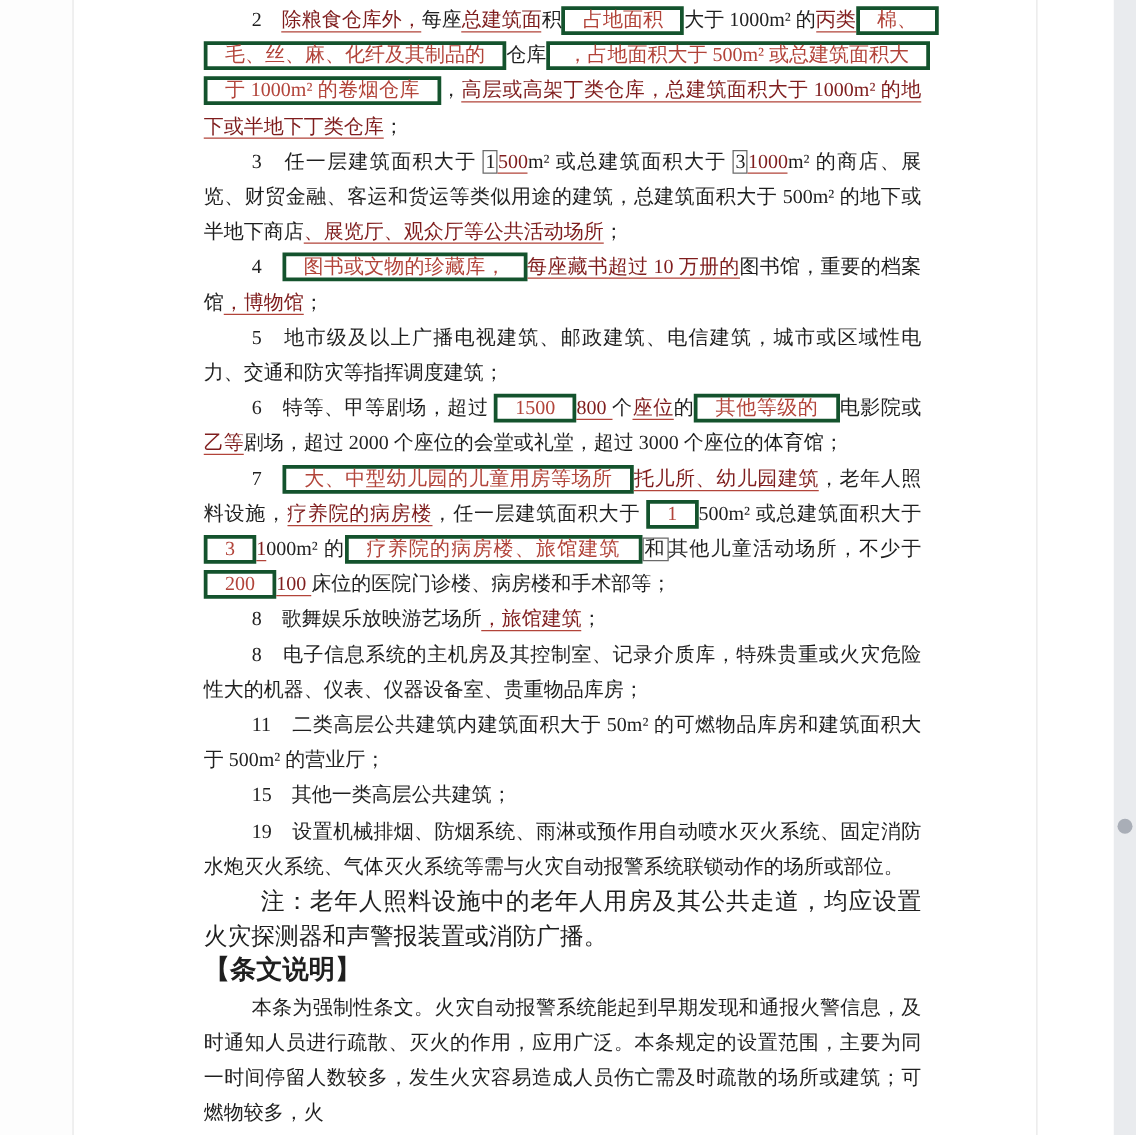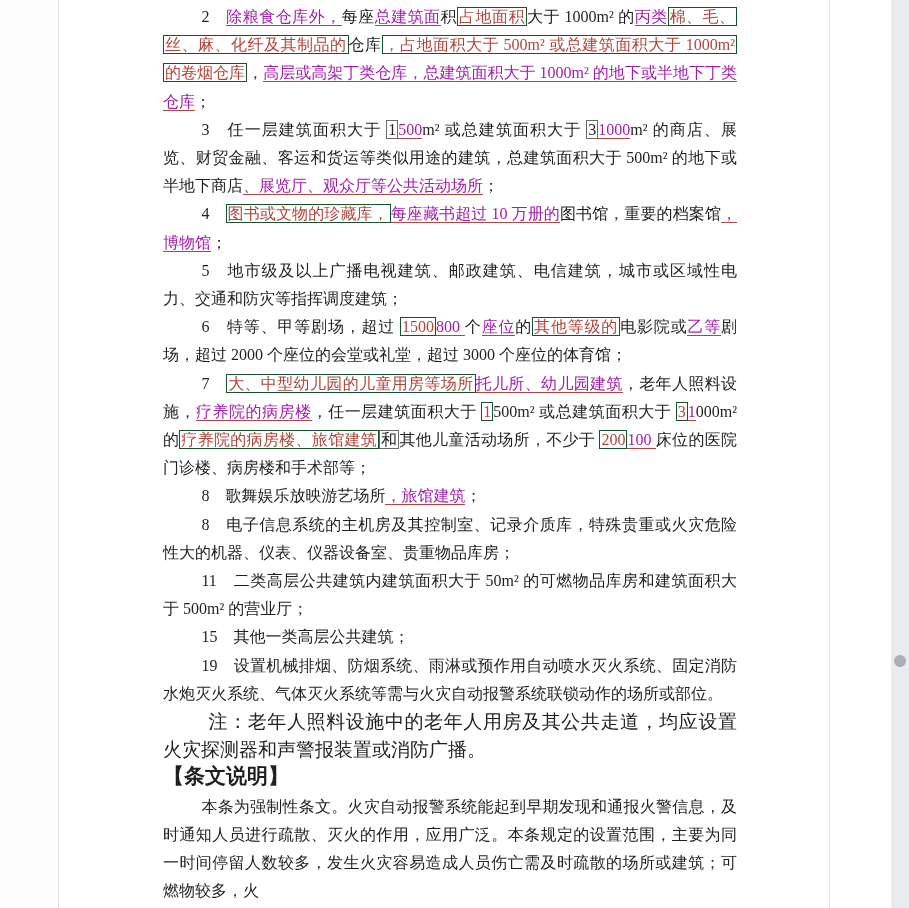--- a/index.html
+++ b/index.html
@@ -4,22 +4,22 @@
 <style>
   html,body{margin:0;padding:0;background:#ffffff;width:909px;height:908px;overflow:hidden;}
   body{font-family:"Liberation Serif","DejaVu Serif",serif;}
   .viewport{position:relative;width:909px;height:908px;background:#ffffff;}
   .left-gutter{position:absolute;left:0;top:0;width:58px;height:100%;background:#fdfdfd;border-right:1px solid #e3e3e3;}
   .page{position:absolute;left:59px;top:0;width:771px;height:100%;background:#ffffff;border-right:1px solid #e8e8e8;box-sizing:border-box;}
   .content{padding:3px 92px 0 104px;font-size:16px;line-height:28.2px;color:#1f1f1f;text-align:justify;}
   p{margin:0;padding:0;}
   .para{text-indent:2.4em;}
   .run-normal{color:#1f1f1f;}
-  .run-ins{color:#a21caf;border-bottom:1.5px solid #b2443a;}
-  .run-del{color:#b2443a;border:1px solid #14532d;padding:0 1px;box-decoration-break:clone;-webkit-box-decoration-break:clone;}
+  .run-ins{color:#7f1d1d;border-bottom:1.5px solid #b2443a;}
+  .run-del{color:#b2443a;border:3px solid #14532d;padding:0 14px;box-decoration-break:clone;-webkit-box-decoration-break:clone;}
   .run-box{color:#1f1f1f;border:1px solid #6a6a6a;padding:0 1px;box-decoration-break:clone;-webkit-box-decoration-break:clone;}
   .note{font-size:19px;text-indent:2.4em;}
   .heading{font-family:Liberation Mono, monospace;font-weight:700;font-size:21px;text-indent:0;}
   .explan{text-indent:2.4em;}
   .scroll-track{position:absolute;right:0;top:0;width:18px;height:100%;background:#e9ebee;}
   .scroll-thumb{position:absolute;left:3px;top:655px;width:12px;height:12px;border-radius:50%;background:#a9aeb7;}
 </style>
 </head>
 <body>
 

